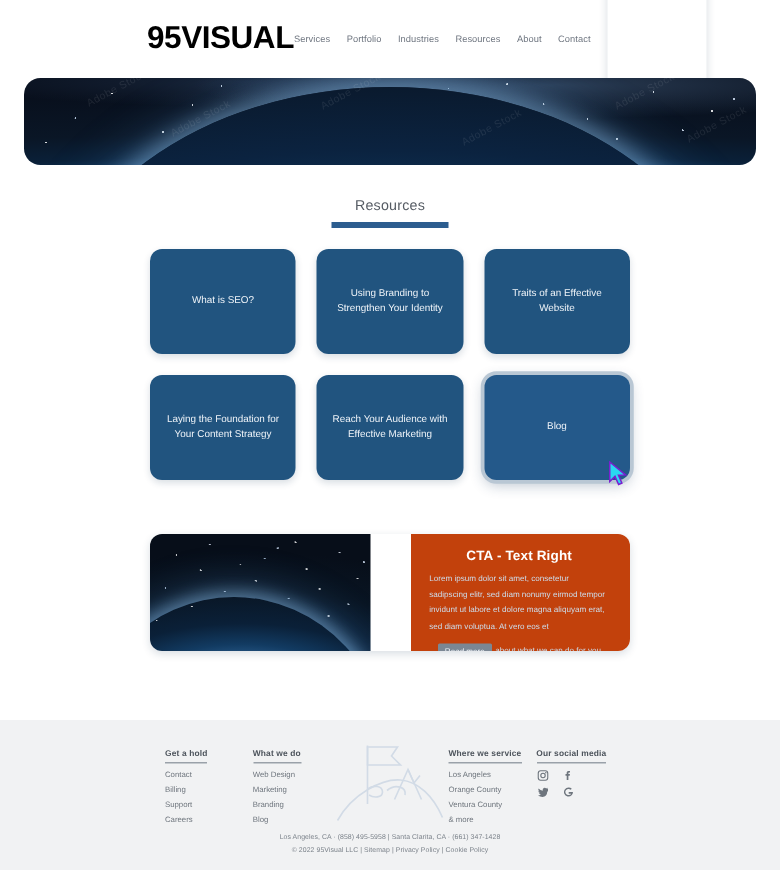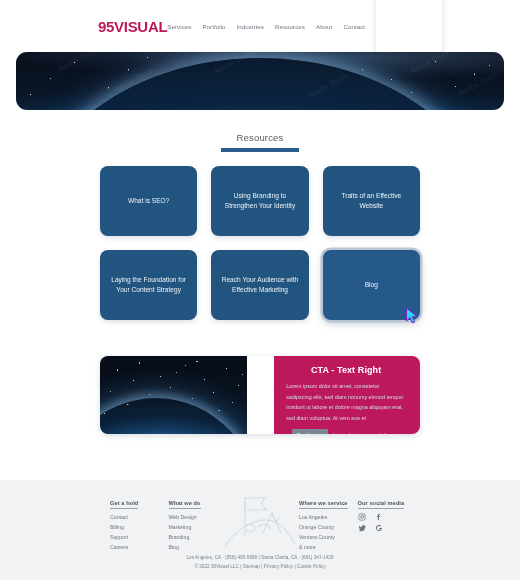--- a/index.html
+++ b/index.html
@@ -11,22 +11,22 @@
   }
   .page { position: relative; width: 520px; height: 580px; background:#fff; }
 
   
   .header {
     height: 52px; background:#fff;
     display:flex; align-items:center;
     padding: 0 22px 0 98px;
   }
   .logo {
-    font-size: 15px; font-weight: 700; letter-spacing: -0.3px;
-    color:#be185d; white-space:nowrap;
+    font-size: 21px; font-weight: 700; letter-spacing: -0.3px;
+    color:#000000; white-space:nowrap;
   }
   .nav { margin-left:auto; display:flex; align-items:center; gap:11px; padding-right:90px;}
   .nav-item { font-size:6.2px; color:#6f7680; white-space:nowrap; letter-spacing:.05px;}
   .nav-item.cta { color:#2c5d8f; font-weight:700; }
 
   
   .hero-wrap { padding: 0 16px; }
   .hero {
     height: 58px; border-radius: 11px; overflow:hidden; position:relative;
     background:
@@ -98,21 +98,21 @@
   .cta-img { width:46%; position:relative; overflow:hidden;
     background: radial-gradient(ellipse 150% 110% at 42% 125%, #cfe2f3 0%, #6ea5d1 7%, #2a5c8c 16%, #123b62 28%, #0a2038 44%, #091523 70%, #070e19 100%);
   }
   .cta-img .stars { opacity:.8; }
   .cta-img .e2 {
     position:absolute; left:38%; bottom:-76px; transform:translateX(-50%);
     width:210px; height:112px; border-radius:50% 50% 0 0 / 100% 100% 0 0;
     background: radial-gradient(ellipse 100% 100% at 50% 100%, #a9cdec 0%, #4b85b8 15%, #1c4f80 32%, #0e3356 55%, #0a2votes 0%, #0a2340 78%, #09182b 100%);
     box-shadow: 0 0 10px 4px rgba(150,200,240,.45), 0 0 24px 10px rgba(80,140,200,.25);
   }
-  .cta-body { flex:1; background:#be185d; padding:9px 14px 9px 12px; color:#e8f0f7;margin-left:27px;}
+  .cta-body { flex:1; background:#c2410c; padding:9px 14px 9px 12px; color:#e8f0f7;margin-left:27px;}
   .cta-title { font-size:9px; font-weight:700; text-align:center; letter-spacing:.1px; color:#ffffff; }
   .cta-text { margin-top:6px; font-size:5.4px; line-height:1.95; color:#cdddec; }
   .cta-btn-row { margin-top:6px; text-align:center; font-size:5.4px; color:#cdddec; }
   .cta-btn {
     background:#7b8794; color:#eef2f6; padding:2.5px 5px; border-radius:1px;
     margin-right:2px; display:inline-block;
   }
 
   
   .footer {

